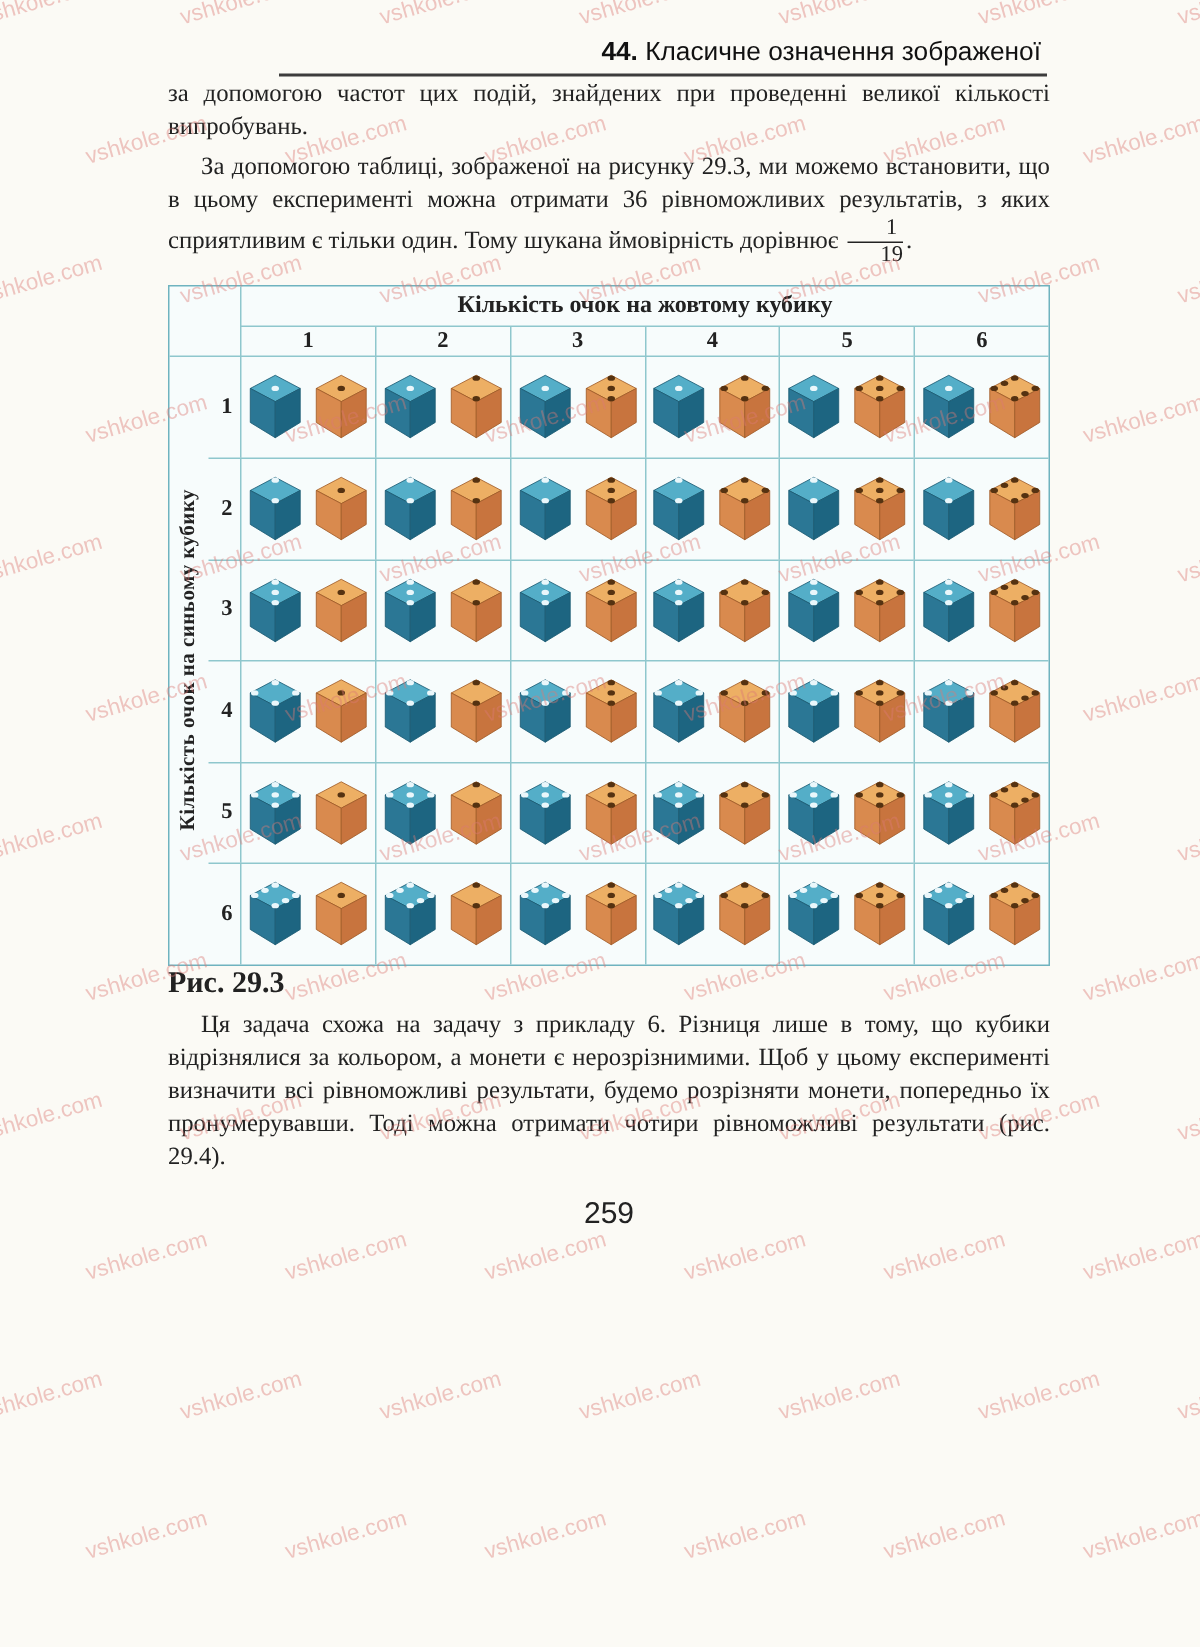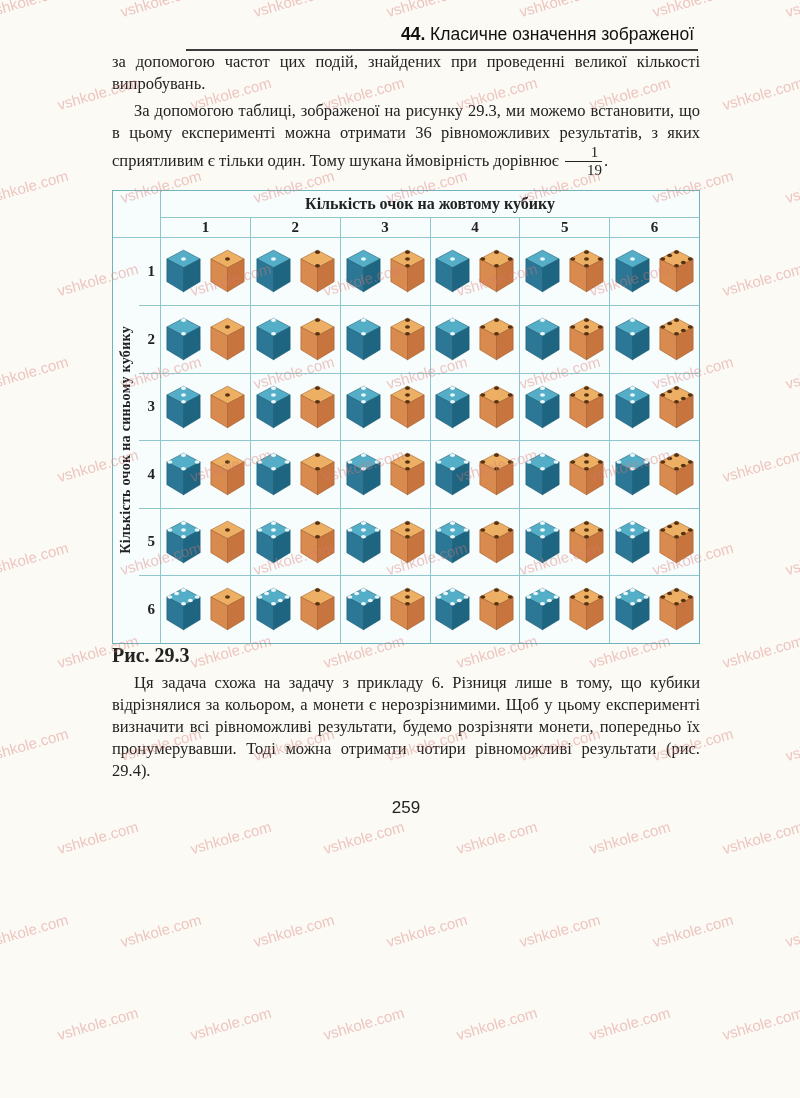--- a/index.html
+++ b/index.html
@@ -94,21 +94,21 @@
   .no-top{border-top:none !important;}
   figcaption{
     margin-top:0;padding-right:80px;
     font-weight:bold;font-size:20px;
   }
   .ex7{margin-top:11px;}
   .pagenum{
     position:relative;z-index:1;
     margin-top:16px;text-align:center;
     font-family:"Liberation Sans", sans-serif;
-    font-size:17px;color:#222;
+    font-size:20px;color:#222;
   }
   
   .wm-layer{position:absolute;inset:0;z-index:3;pointer-events:none;}
   .wm{
     position:absolute;white-space:nowrap;
     font-family:"Liberation Sans", sans-serif;
     font-size:15px;
     transform:rotate(-16deg);
   }
 </style>

